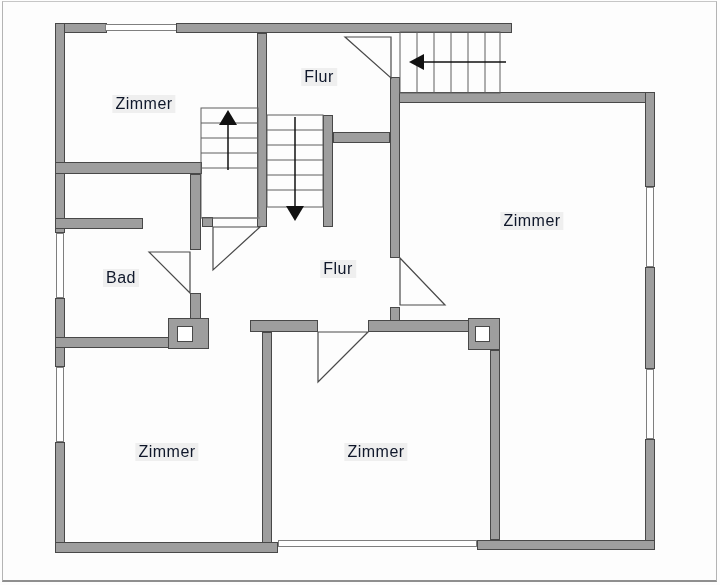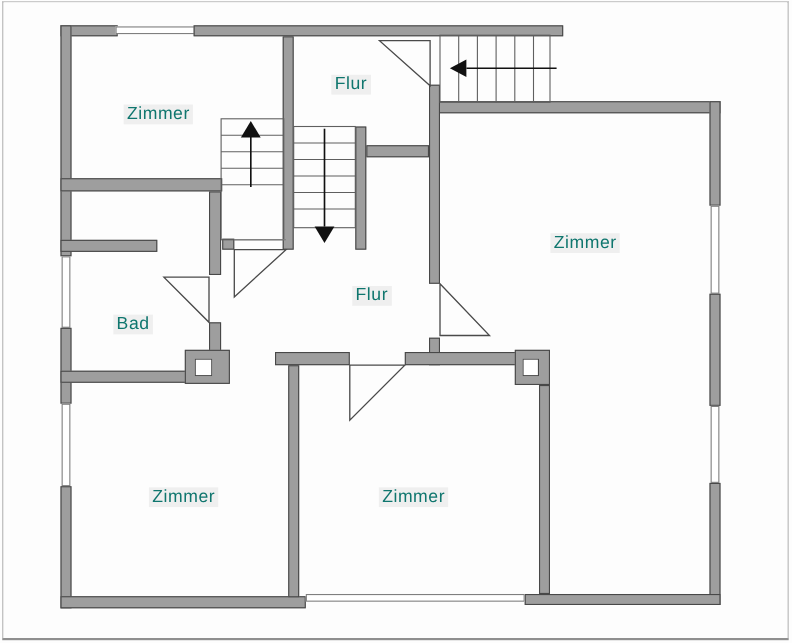--- a/index.html
+++ b/index.html
@@ -4,21 +4,21 @@
 <style>
   html,body{margin:0;padding:0;background:#ffffff;}
   #plan{position:relative;width:720px;height:585px;background:#fdfdfd;overflow:hidden;
         font-family:"Liberation Sans", sans-serif;}
   #frame{position:absolute;left:2px;top:1px;right:3px;bottom:3px;
          border-left:1px solid #b4b4b4;border-top:1px solid #c6c6c6;border-right:1px solid #b4b4b4;
          border-bottom:2px solid #8f8f8f;pointer-events:none;}
   .wall{position:absolute;background:#9e9e9e;border:1px solid #484848;box-sizing:border-box;}
   .win{position:absolute;background:#ffffff;border:1px solid #7f7f7f;box-sizing:border-box;}
   .chimney-core{position:absolute;background:#ffffff;border:1px solid #484848;box-sizing:border-box;}
-  .room-label{position:absolute;transform:translate(-50%,-50%);font-size:16px;color:#0f766e;
+  .room-label{position:absolute;transform:translate(-50%,-50%);font-size:16px;color:#0f172a;
               background:#efefef;padding:0 3px;white-space:nowrap;letter-spacing:0.5px;}
   svg{position:absolute;left:0;top:0;}
 </style>
 </head>
 <body>
 
 <div id="plan">
 
   <div class="wall" style="left:55px;top:23px;width:52px;height:10px;"></div>
   <div class="win" style="left:105px;top:24px;width:73px;height:7px;"></div>
@@ -108,19 +108,19 @@
       <polygon points="213,227 260,227 213,270"></polygon>
       <polygon points="400,258 445,305 400,305"></polygon>
       <polygon points="318,332 368,332 318,382"></polygon>
     </g>
     <line x1="213" y1="218" x2="260" y2="218" stroke="#7f7f7f" stroke-width="1"></line>
   </svg>
 
   <div class="room-label" style="left:144px;top:104px;">Zimmer</div>
   <div class="room-label" style="left:319px;top:77px;">Flur</div>
   <div class="room-label" style="left:532px;top:221px;">Zimmer</div>
-  <div class="room-label" style="left:121px;top:295px;">Bad</div>
+  <div class="room-label" style="left:121px;top:278px;">Bad</div>
   <div class="room-label" style="left:338px;top:269px;">Flur</div>
   <div class="room-label" style="left:167px;top:452px;">Zimmer</div>
   <div class="room-label" style="left:376px;top:452px;">Zimmer</div>
 
   <div id="frame"></div>
 </div>
 
 </body></html>

